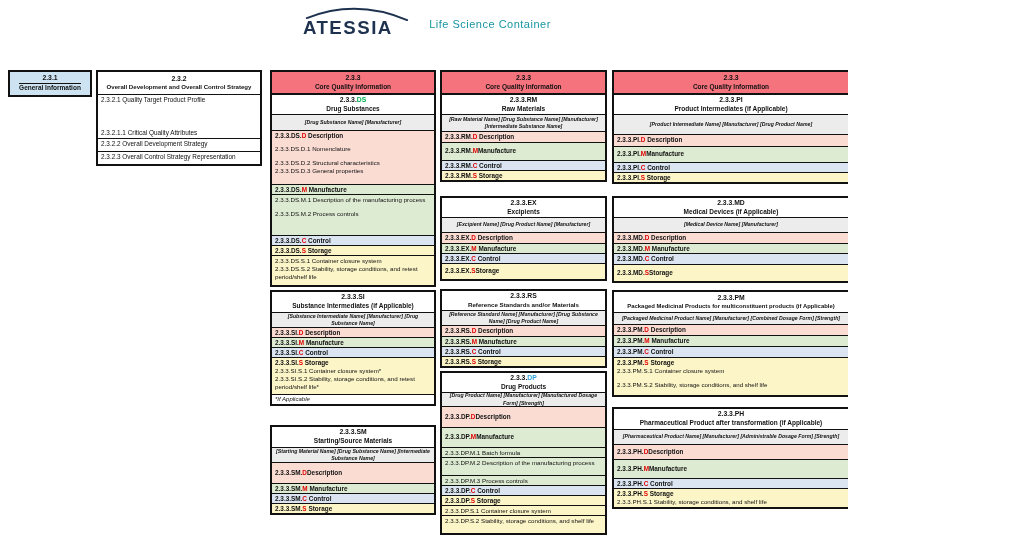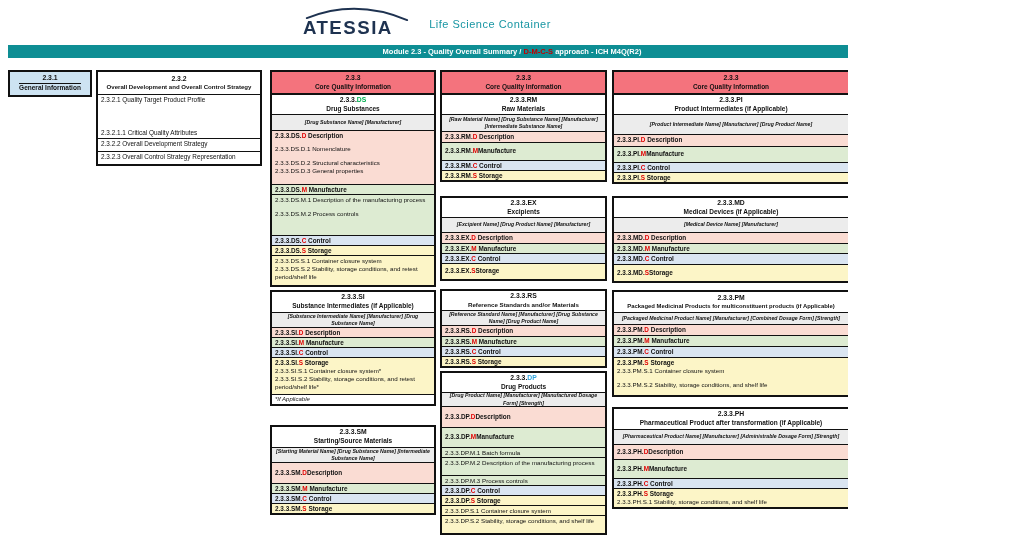--- a/index.html
+++ b/index.html
@@ -52,21 +52,20 @@
 <div class="stage">
 
   <div class="logo-row">
     <svg class="wordmark" viewBox="0 0 120 34">
       <text x="6" y="27">ATESSIA</text>
       <path class="lk" d="M10 11 Q 60 -9 112 13"></path>
     </svg>
     <div class="tagline">Life Science Container</div>
   </div>
 
-  <div class="banner"><span>Module 2.3 - Quality Overall Summary / </span><span class="bhl">D-M-C-S</span><span> approach - ICH M4Q(R2)</span></div>
 
   <div class="box hdr gi" style="left:8px;top:70px;width:84px;height:27px;">
     <div class="code">2.3.1</div>
     <div class="ttl">General Information</div>
   </div>
 
   <div class="box" style="left:96px;top:70px;width:166px;">
     <div class="hdr" style="height:22px;">
       <div class="code">2.3.2</div>
       <div class="ttl nowrap" style="font-size:6.1px;">Overall Development and Overall Control Strategy</div>

